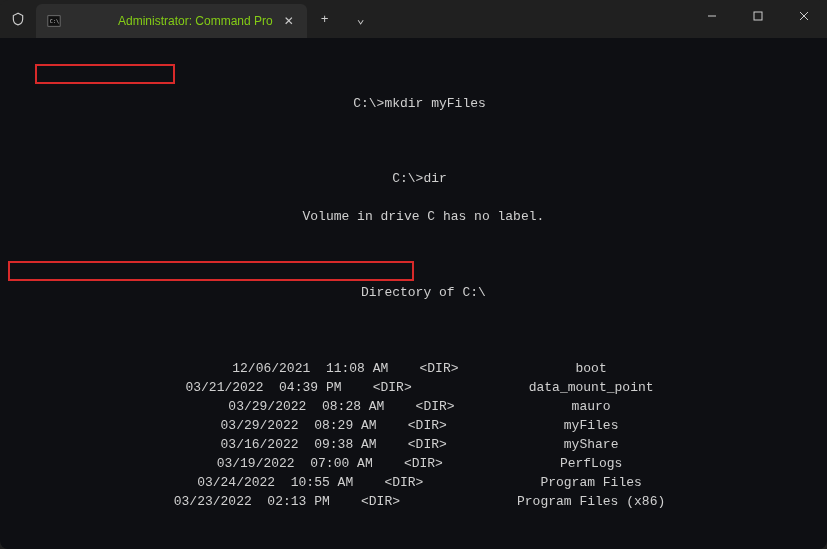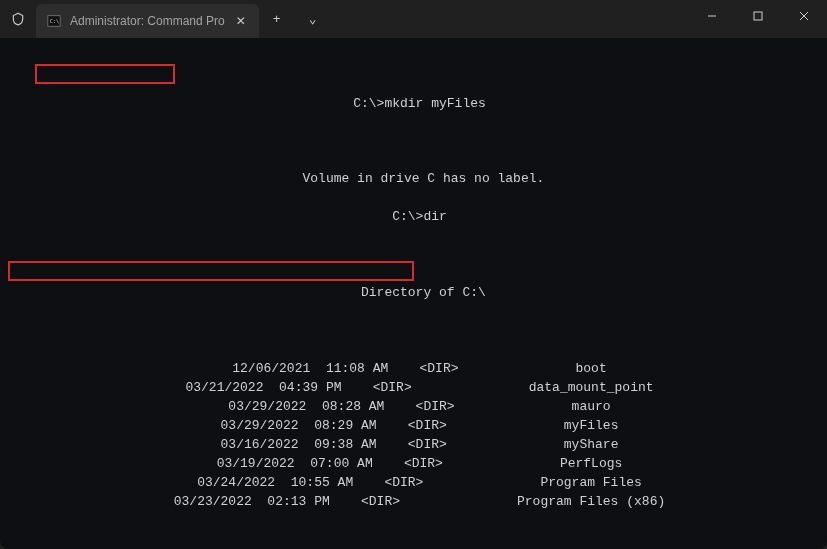--- a/index.html
+++ b/index.html
@@ -44,21 +44,22 @@
       height: 16px;
       display: flex;
       align-items: center;
       justify-content: center;
     }
     .tab-title {
       flex: 1;
       white-space: nowrap;
       overflow: hidden;
       text-overflow: clip;
-      color: #a3a3a3;
+      color: #84cc16;
+      margin-left: 48px;
     }
     .tab-close {
       width: 16px;
       height: 16px;
       display: flex;
       align-items: center;
       justify-content: center;
       color: #ccc;
       font-size: 12px;
     }
@@ -153,22 +154,22 @@
           <line x1="9" y1="1" x2="1" y2="9" stroke="#ccc" stroke-width="1"></line>
         </svg>
     </div>
   </div>
 </div>
 
 <div class="terminal">
 <span class="line"></span>
 <span class="line"><span class="prompt">C:\&gt;</span><span>mkdir myFiles</span></span>
 <span class="line"></span>
+<span class="line"><span class="prompt">C:\&gt;</span><span>dir</span></span>
 <span class="line"> Volume in drive C has no label.</span>
-<span class="line"><span class="prompt">C:\&gt;</span><span>dir</span></span>
 <span class="line"></span>
 <span class="line"> Directory of C:\</span>
 <span class="line"></span>
 <div id="listing-container"><span class="line">12/06/2021  11:08 AM    &lt;DIR&gt;               boot</span><span class="line">03/21/2022  04:39 PM    &lt;DIR&gt;               data_mount_point</span><span class="line">03/29/2022  08:28 AM    &lt;DIR&gt;               mauro</span><span class="line">03/29/2022  08:29 AM    &lt;DIR&gt;               myFiles</span><span class="line">03/16/2022  09:38 AM    &lt;DIR&gt;               myShare</span><span class="line">03/19/2022  07:00 AM    &lt;DIR&gt;               PerfLogs</span><span class="line">03/24/2022  10:55 AM    &lt;DIR&gt;               Program Files</span><span class="line">03/23/2022  02:13 PM    &lt;DIR&gt;               Program Files (x86)</span></div>
 
 
 <div class="highlight-cmd"></div>
 <div class="highlight-row"></div>
 </div>
 

